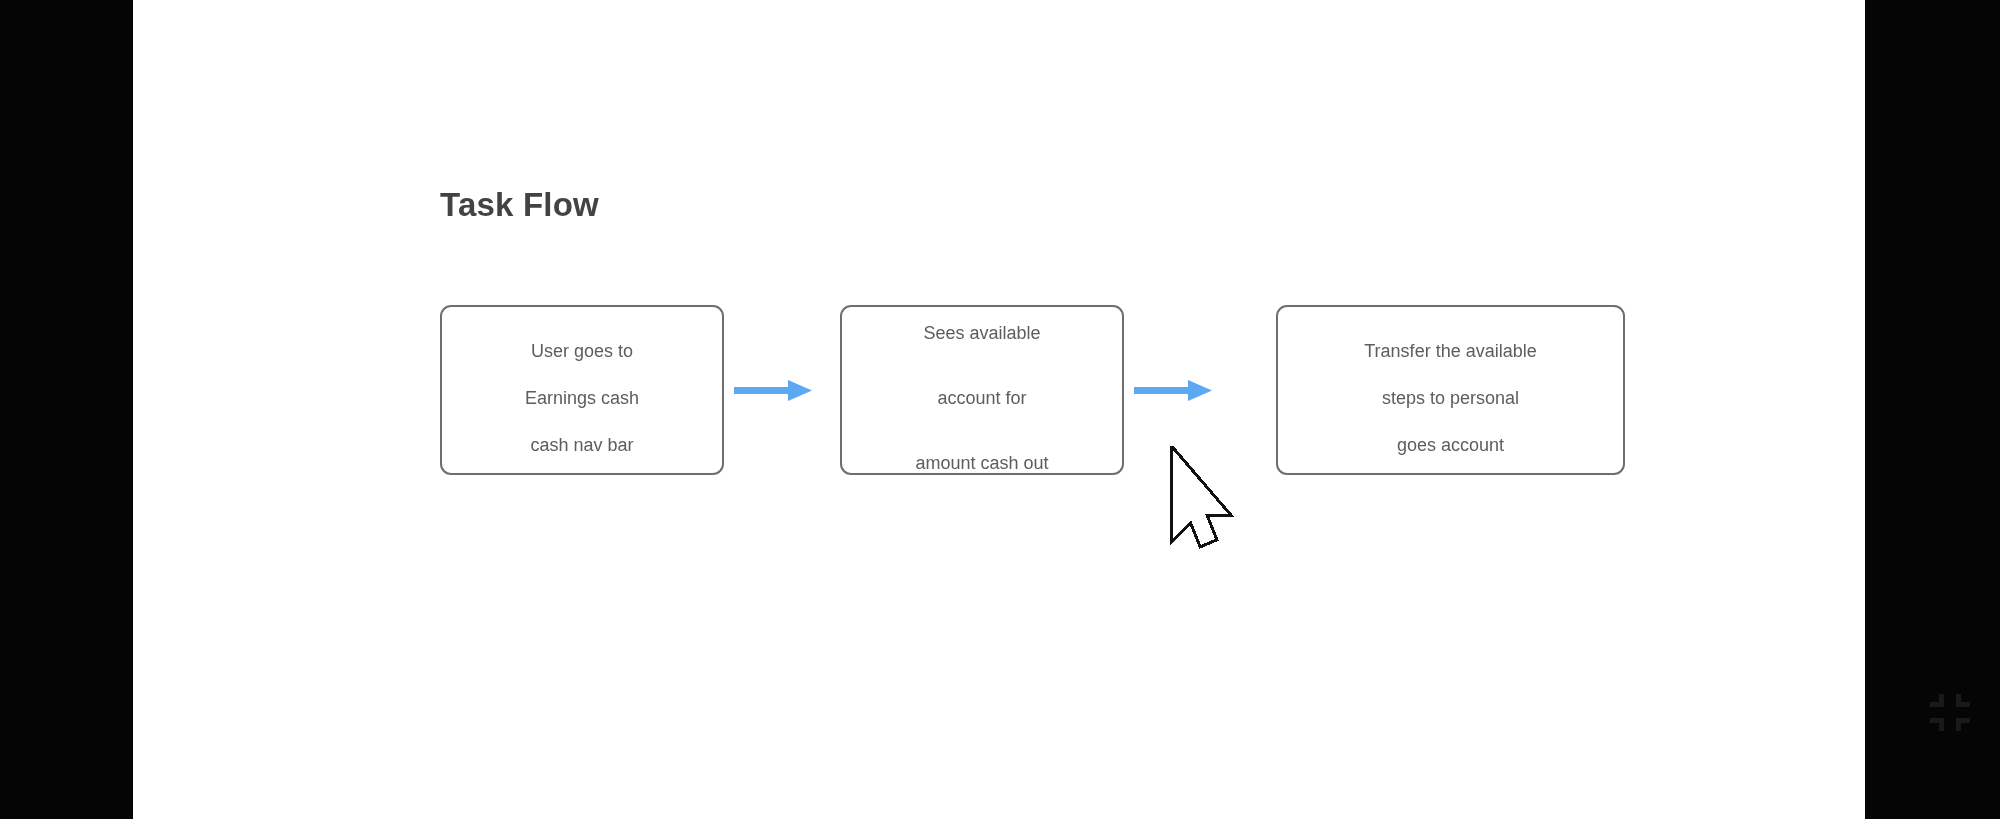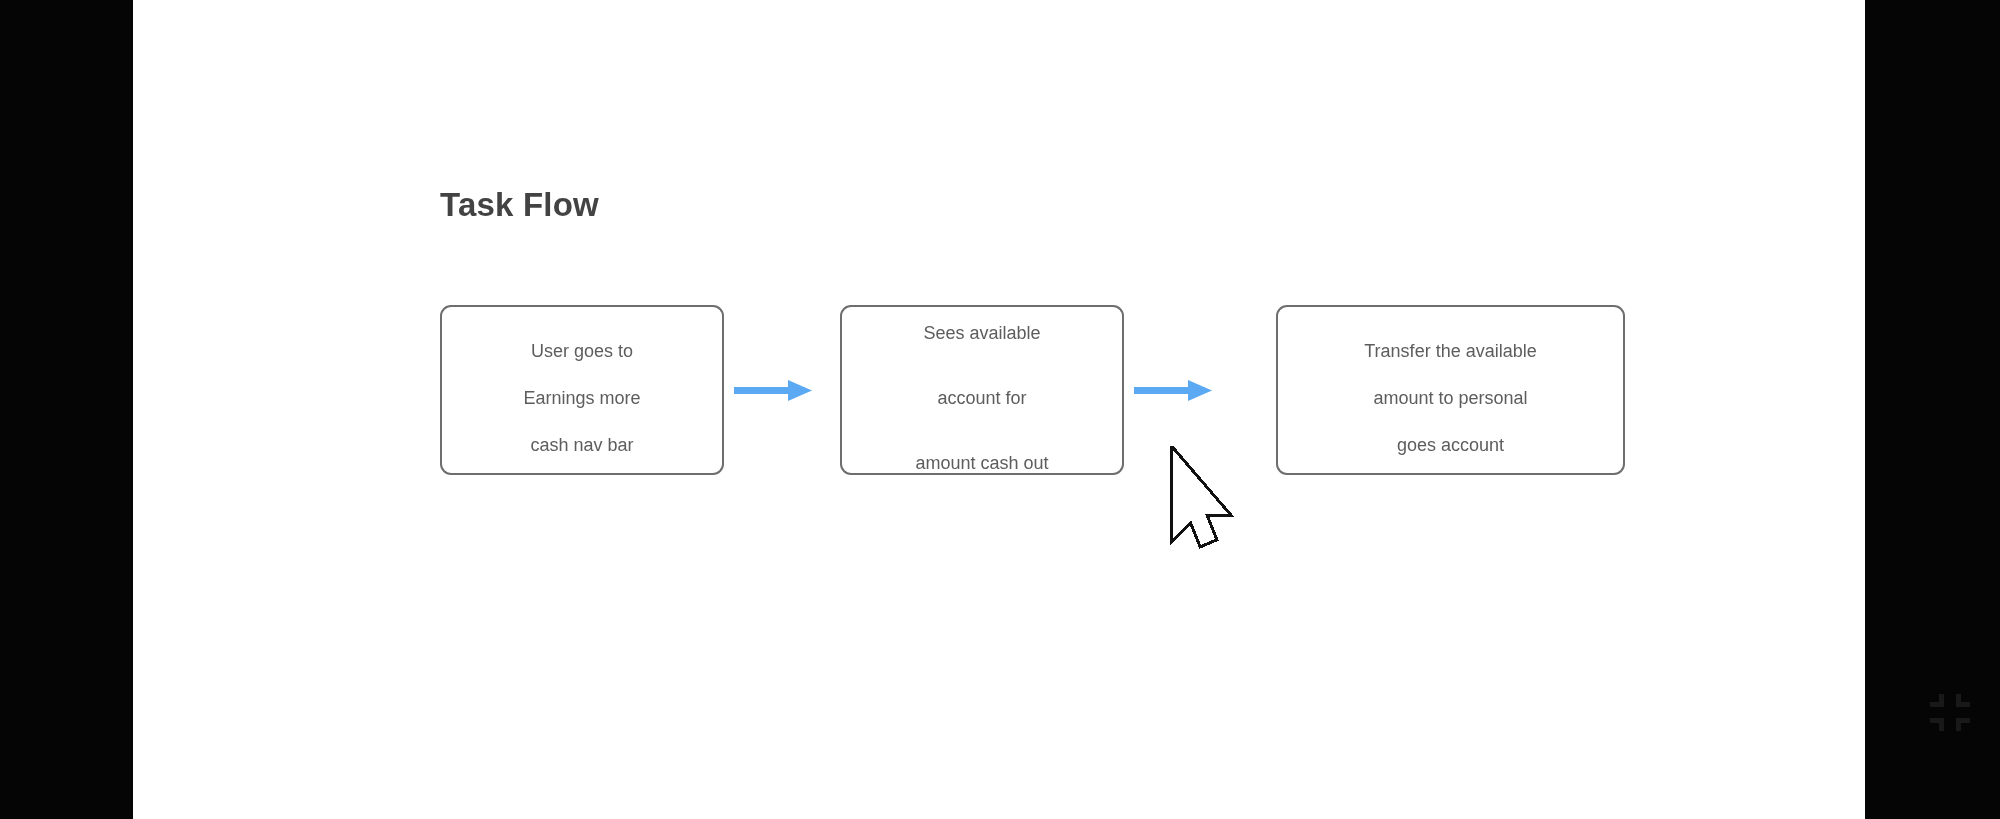--- a/index.html
+++ b/index.html
@@ -129,21 +129,21 @@
 
   <div class="letterbox left"></div>
   <div class="letterbox right"></div>
 
   <div id="slide">
 
     <div id="slide-title">Task Flow</div>
 
     <div class="flow-box" id="box-1">
       <div class="line">User goes to</div>
-      <div class="line">Earnings more</div>
+      <div class="line">Earnings cash</div>
       <div class="line">cash nav bar</div>
     </div>
 
     <div class="flow-arrow" id="arrow-1">
       <svg width="80" height="32" viewBox="0 0 80 32" xmlns="http://www.w3.org/2000/svg">
         <rect x="0" y="12" width="58" height="7" fill="#5aa9f2"></rect>
         <polygon points="54,5 78,15.5 54,26" fill="#5aa9f2"></polygon>
       </svg>
     </div>
 
@@ -155,21 +155,21 @@
 
     <div class="flow-arrow" id="arrow-2">
       <svg width="80" height="32" viewBox="0 0 80 32" xmlns="http://www.w3.org/2000/svg">
         <rect x="0" y="12" width="58" height="7" fill="#5aa9f2"></rect>
         <polygon points="54,5 78,15.5 54,26" fill="#5aa9f2"></polygon>
       </svg>
     </div>
 
     <div class="flow-box" id="box-3">
       <div class="line">Transfer the available</div>
-      <div class="line">amount to personal</div>
+      <div class="line">steps to personal</div>
       <div class="line">goes account</div>
     </div>
 
 
   </div>
 
   <div id="mouse-cursor">
     <svg width="70" height="110" viewBox="0 0 70 110" xmlns="http://www.w3.org/2000/svg" shape-rendering="crispEdges">
       <polygon points="5,4 5,92 23,74 33,99 47,93 37,68 60,68" fill="#ffffff" stroke="#111111" stroke-width="6" stroke-linejoin="miter"></polygon>
       <polygon points="5,4 5,92 23,74 33,99 47,93 37,68 60,68" fill="#ffffff"></polygon>

